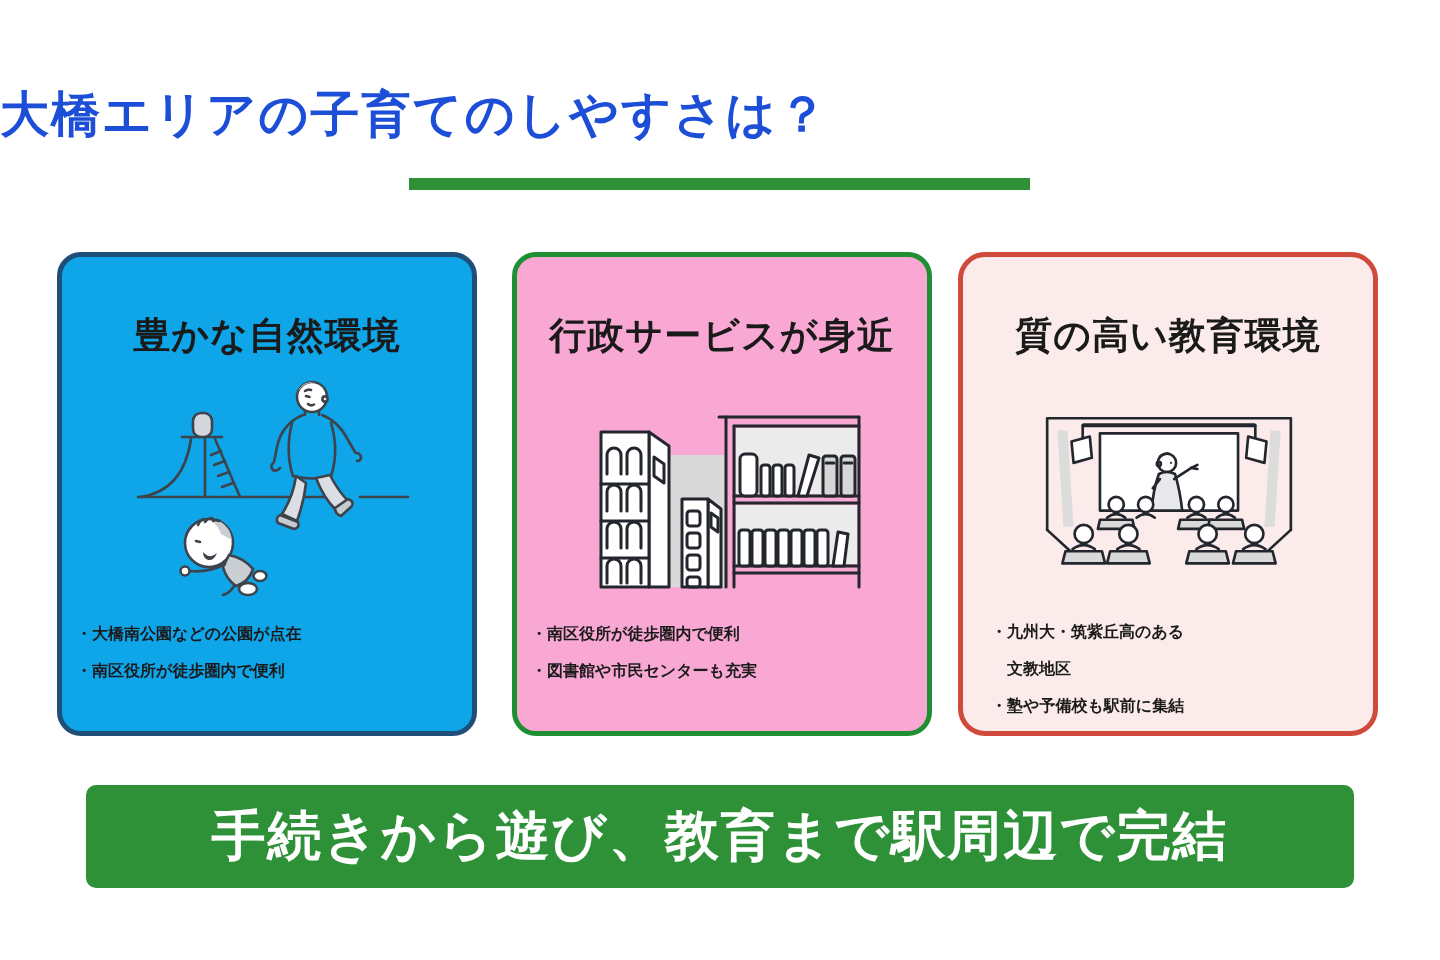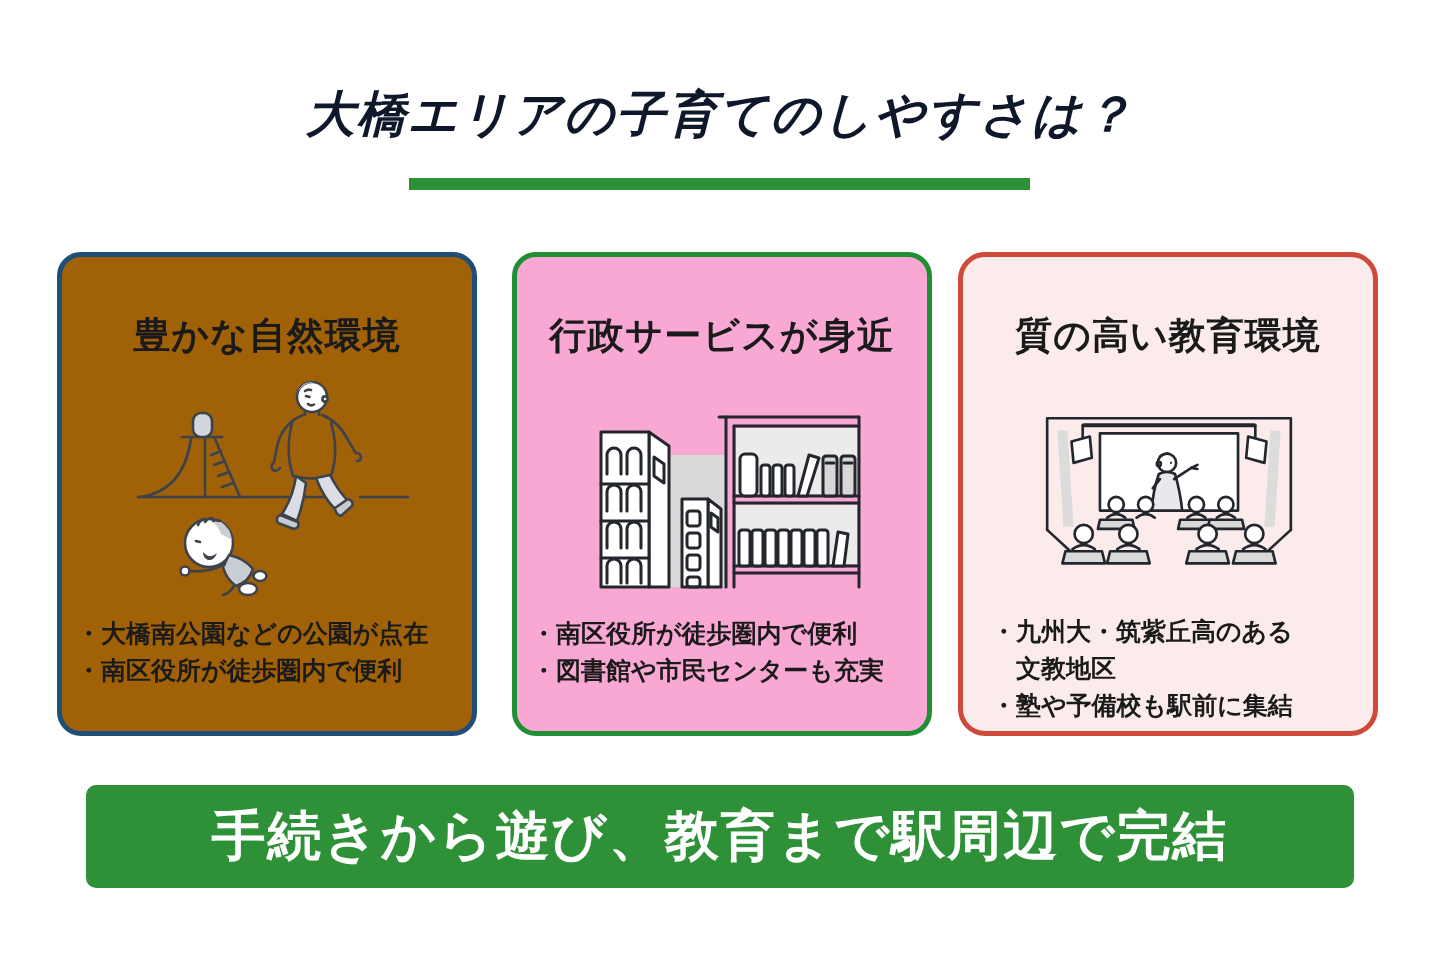--- a/index.html
+++ b/index.html
@@ -2,46 +2,46 @@
 <html><head>
 <meta charset="utf-8">
 <style>
   html,body { margin:0; padding:0; background:#ffffff; }
   .stage {
     position:relative; width:1440px; height:960px; background:#ffffff;
     font-family:"Liberation Sans","DejaVu Sans",sans-serif; color:#1a1a1a;
     overflow:hidden;
   }
   .title {
-    position:absolute; top:82px; left:0; width:100%; text-align:center;
-    font-size:49px; font-weight:bold; letter-spacing:2px; color:#0f172a;font-style:italic;
+    position:absolute; top:82px; left:0; width:100%; text-align:left;
+    font-size:49px; font-weight:bold; letter-spacing:2px; color:#1d4ed8;
   }
   .title-underline {
     position:absolute; top:178px; left:409px; width:621px; height:12px;
     background:#2e9138;
   }
   .card {
     position:absolute; top:252px; width:420px; height:484px;
     border-radius:24px; border:5px solid; box-sizing:border-box;
   }
-  .card--nature { left:57px;  background:#a16207; border-color:#1f4e79;font-family:Liberation Serif, serif; }
+  .card--nature { left:57px;  background:#0ea5e9; border-color:#1f4e79;font-family:Liberation Serif, serif; }
   .card--gov    { left:512px; background:#f9a8d4; border-color:#1f8f33;text-decoration:underline; }
   .card--edu    { left:958px; background:#fbeceb; border-color:#d04a3c;border-radius:27px; }
   .card__title {
     margin:0; position:absolute; top:54px; left:0; width:100%;
     text-align:center; font-size:37px; font-weight:bold; letter-spacing:1px;
   }
   .card__art { position:absolute; }
   .card--nature .card__art { left:62px; top:104px; width:296px; height:244px; }
   .card--gov    .card__art { left:68px; top:140px; width:280px; height:204px; }
   .card--edu    .card__art { left:74px; top:152px; width:264px; height:190px; }
   .card__bullets { position:absolute; left:14px; top:358px; }
   .card--edu .card__bullets { left:28px; top:356px; }
   .bullet {
-    font-size:25px; font-weight:bold; line-height:37px;
+    font-size:16px; font-weight:bold; line-height:37px;
     white-space:pre; color:#1a1a1a;
   }
   .banner {
     position:absolute; left:86px; top:785px; width:1268px; height:103px;
     background:#2e9138; border-radius:10px;
     display:flex; align-items:center; justify-content:center;
   }
   .banner__text {
     color:#ffffff; font-size:54px; font-weight:bold; letter-spacing:2px;
   }

